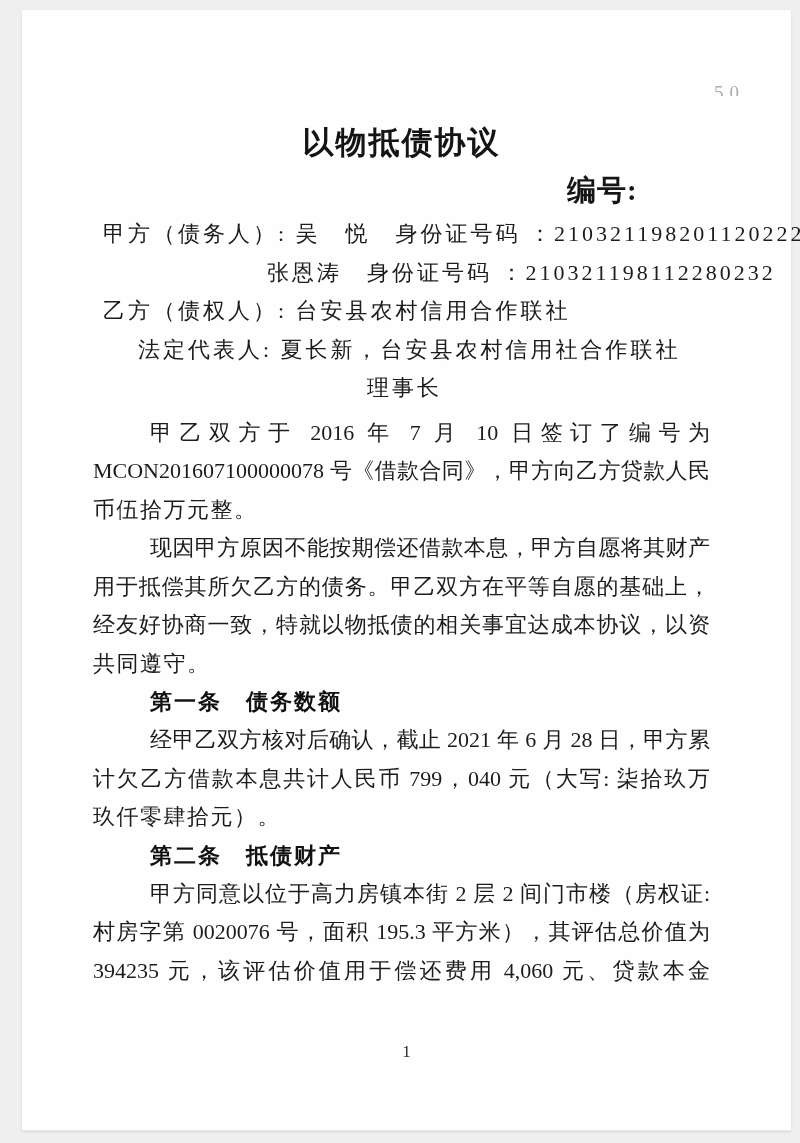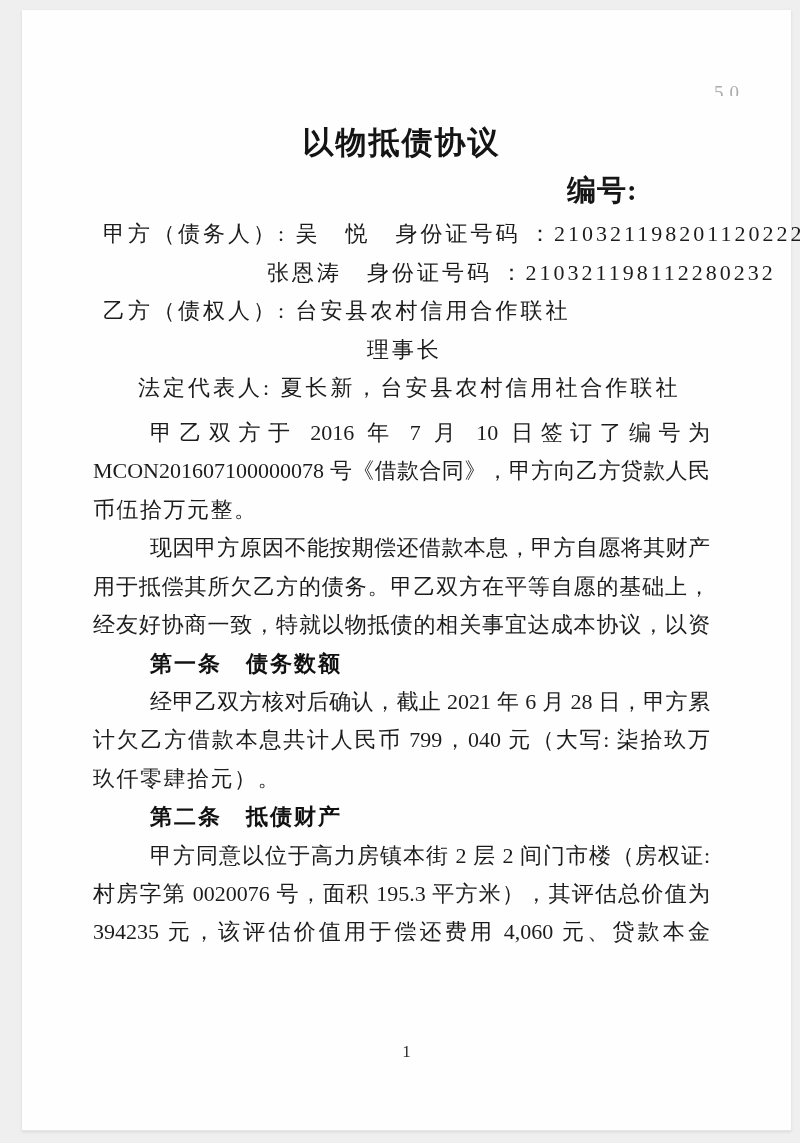--- a/index.html
+++ b/index.html
@@ -67,32 +67,33 @@
     <div class="title">以物抵债协议</div>
 
     <div class="no-line">
       <span class="no-label">编号:</span>
     </div>
 
     <div class="parties">
       <div class="pline p0">甲方（债务人）: 吴　悦　身份证号码 ：210321198201120222</div>
       <div class="pline p1">张恩涛　身份证号码 ：210321198112280232</div>
       <div class="pline p2">乙方（债权人）: 台安县农村信用合作联社</div>
+      <div class="pline p3">法定代表人: 夏长新，台安县农村信用社合作联社</div>
       <div class="pline p4">理事长</div>
-      <div class="pline p3">法定代表人: 夏长新，台安县农村信用社合作联社</div>
     </div>
 
     <div class="bodytext">
       <div class="bline jline indent">甲乙双方于 2016 年 7 月 10 日签订了编号为</div>
       <div class="bline jline">MCON201607100000078 号《借款合同》，甲方向乙方贷款人民</div>
       <div class="bline lline">币伍拾万元整。</div>
 
       <div class="bline jline indent">现因甲方原因不能按期偿还借款本息，甲方自愿将其财产</div>
       <div class="bline jline">用于抵偿其所欠乙方的债务。甲乙双方在平等自愿的基础上，</div>
       <div class="bline jline">经友好协商一致，特就以物抵债的相关事宜达成本协议，以资</div>
+      <div class="bline lline">共同遵守。</div>
 
       <div class="bline heading">第一条　债务数额</div>
       <div class="bline jline indent">经甲乙双方核对后确认，截止 2021 年 6 月 28 日，甲方累</div>
       <div class="bline jline">计欠乙方借款本息共计人民币 799，040 元（大写: 柒拾玖万</div>
       <div class="bline lline">玖仟零肆拾元）。</div>
 
       <div class="bline heading">第二条　抵债财产</div>
       <div class="bline jline indent">甲方同意以位于高力房镇本街 2 层 2 间门市楼（房权证:</div>
       <div class="bline jline">村房字第 0020076 号，面积 195.3 平方米），其评估总价值为</div>
       <div class="bline jline">394235 元，该评估价值用于偿还费用 4,060 元、贷款本金</div>

